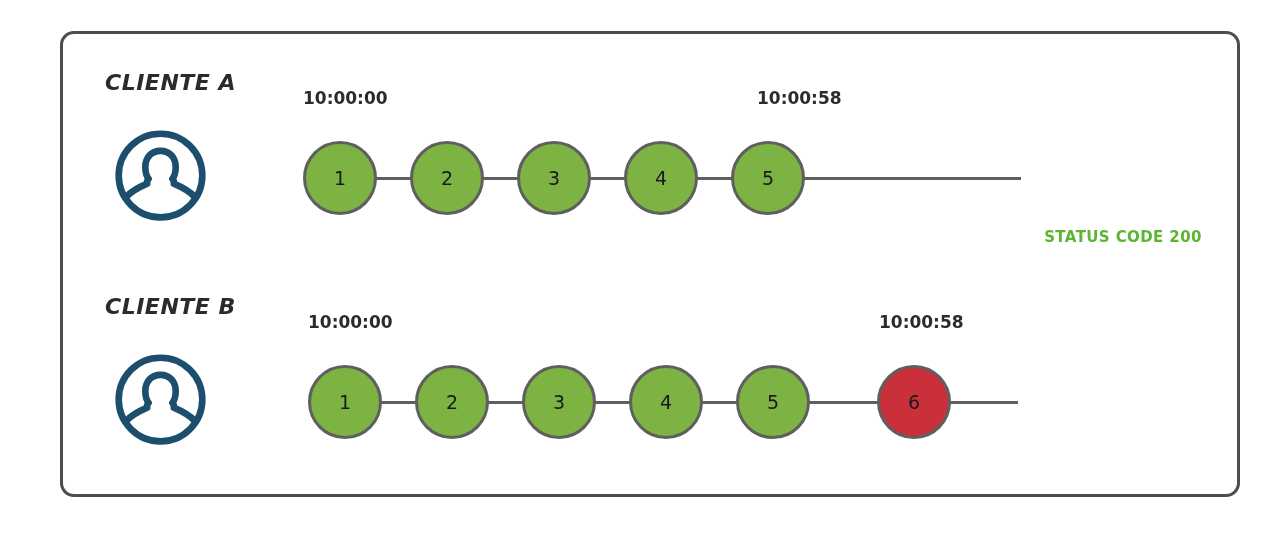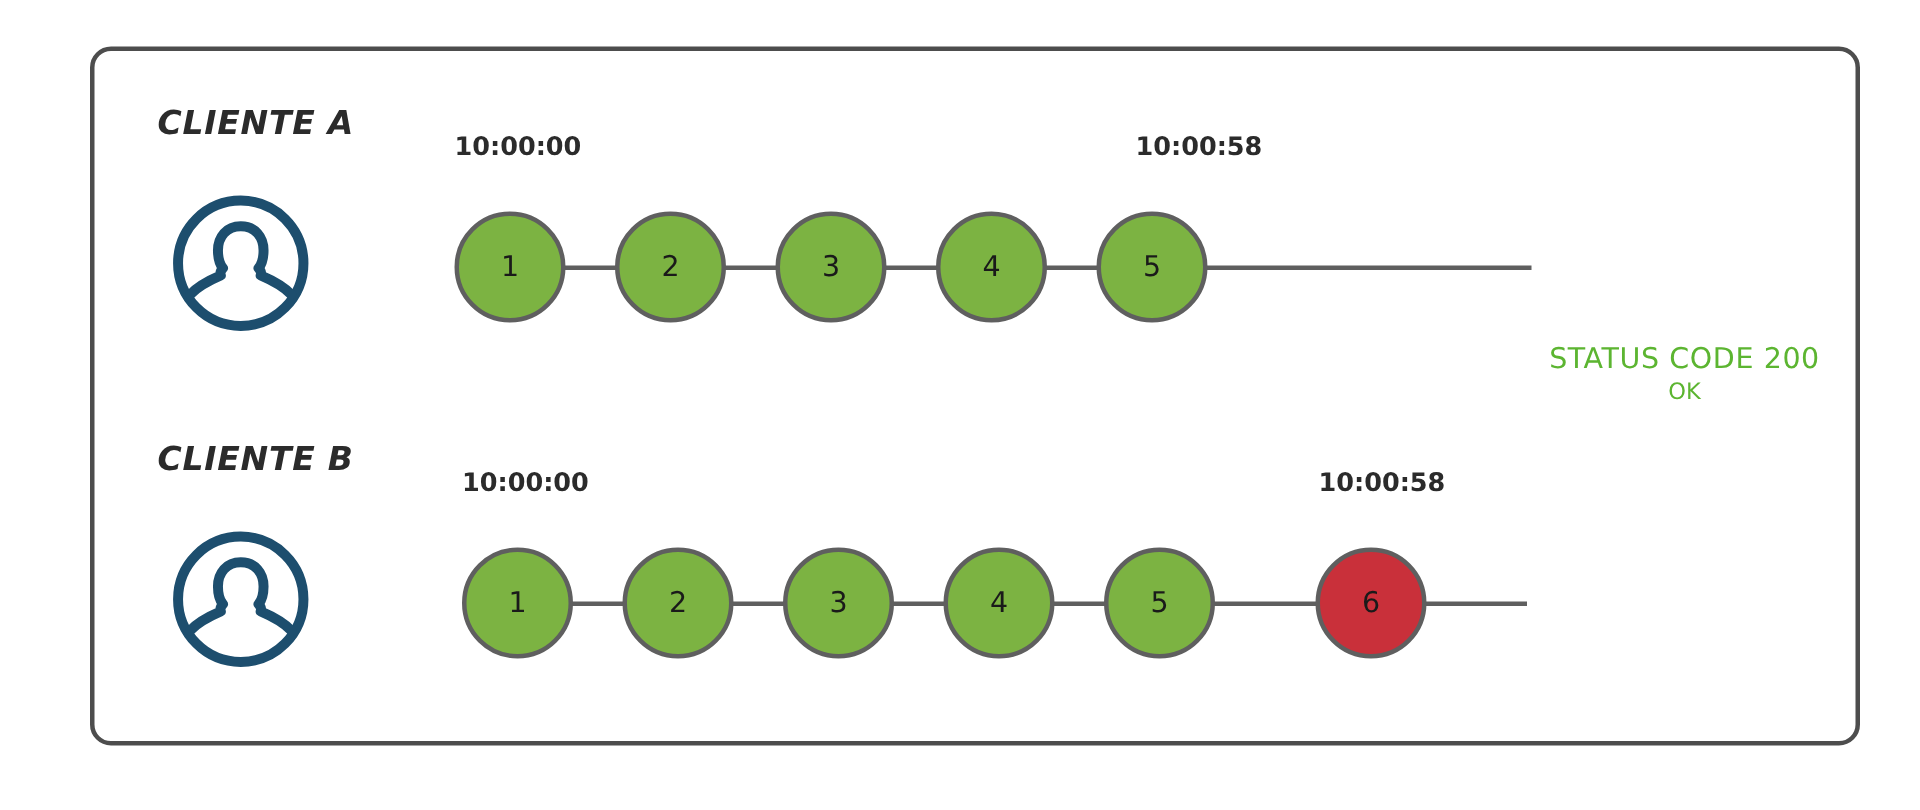--- a/index.html
+++ b/index.html
@@ -113,22 +113,22 @@
 
   
   .status {
     position: absolute;
     text-align: center;
     font-family: "DejaVu Sans", sans-serif;
     white-space: nowrap;
     line-height: 1.25;
   }
   .status .l1 {
-    font-size: 19px;
-    font-weight: 400;
+    font-size: 15px;
+    font-weight: 700;
     letter-spacing: 0.4px;
   }
   .status .l2 {
     font-size: 15px;
     font-weight: 400;
   }
   .status.ok { color: #5cb531; }
   #status-a { left: 1030px; top: 158px; width: 186px; }
 </style>
 </head>
@@ -166,21 +166,20 @@
       <div class="chain-line" style="width:682px;"></div>
       <div class="node" style="left:0px;">1</div>
       <div class="node" style="left:107px;">2</div>
       <div class="node" style="left:214px;">3</div>
       <div class="node" style="left:321px;">4</div>
       <div class="node" style="left:428px;">5</div>
     </div>
 
     <div class="status ok" id="status-a">
       <div class="l1">STATUS CODE 200</div>
-      <div class="l2">OK</div>
     </div>
   </div>
 
   <div class="row" id="row-b">
 
     <div class="client-label">CLIENTE B</div>
 
     <div class="avatar">
       <svg width="95" height="95" viewBox="0 0 100 100">
         <circle cx="50" cy="50" r="44" fill="none" stroke="#1d4e6e" stroke-width="7"></circle>

